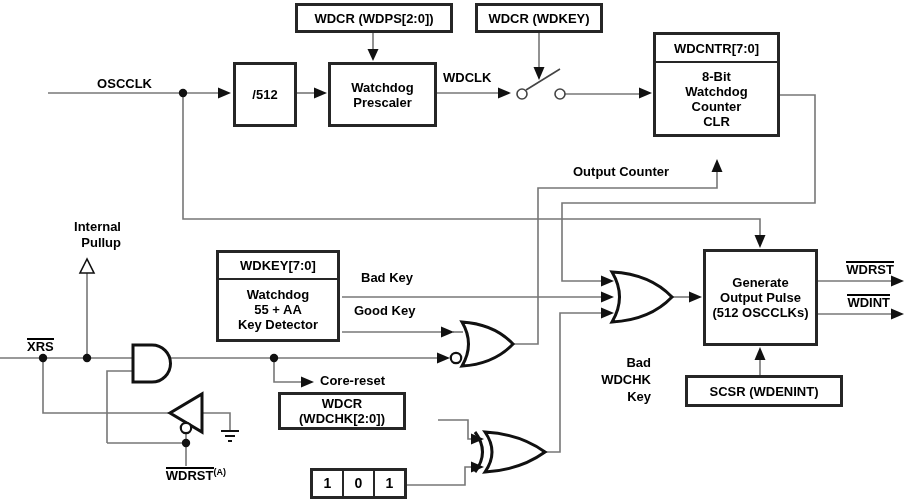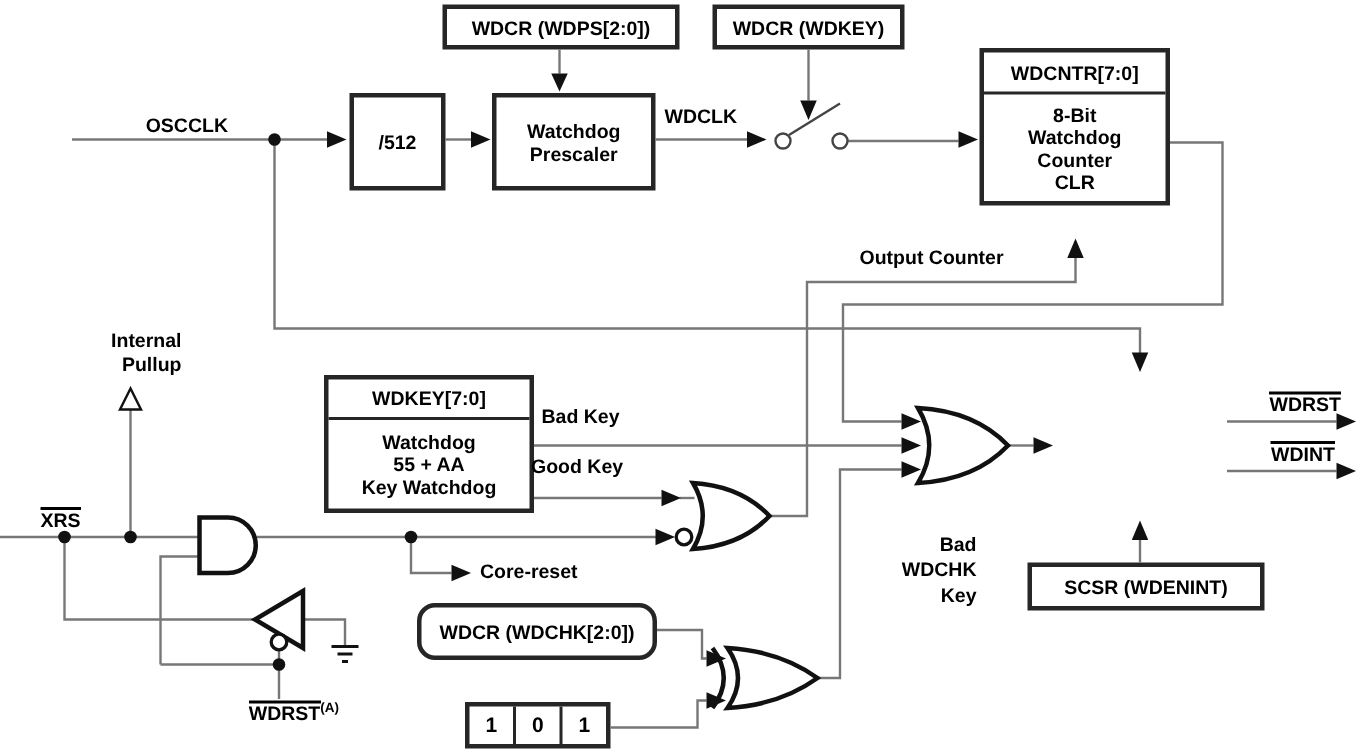--- a/index.html
+++ b/index.html
@@ -146,37 +146,42 @@
       <span>WDCNTR[7:0]</span>
     </div>
     <div class="bod">
       <span>8-Bit</span>
       <span>Watchdog</span>
       <span>Counter</span>
       <span>CLR</span>
     </div>
   </div>
 
-  <div class="box reg-box" style="left:216px;top:250px;width:140px;height:92px;">
+  <div class="box reg-box" style="left:216px;top:250px;width:124px;height:92px;">
     <div class="hdr" style="height:27px;">
       <span>WDKEY[7:0]</span>
     </div>
     <div class="bod">
       <span>Watchdog</span>
       <span>55 + AA</span>
-      <span>Key Watchdog</span>
-    </div>
-  </div>
-
+      <span>Key Detector</span>
+    </div>
+  </div>
+
+  <div class="box" style="left:703px;top:249px;width:115px;height:97px;flex-direction:column;">
+    <span>Generate</span>
+    <span>Output Pulse</span>
+    <span>(512 OSCCLKs)</span>
+  </div>
 
   <div class="box" style="left:685px;top:375px;width:158px;height:32px;">
     <span>SCSR (WDENINT)</span>
   </div>
 
-  <div class="box" style="left:278px;top:402px;width:160px;height:38px;border-radius:12px;">
+  <div class="box" style="left:278px;top:392px;width:128px;height:38px;">
     <span>WDCR (WDCHK[2:0])</span>
   </div>
 
   <div class="box" style="left:310px;top:468px;width:97px;height:31px;padding:0;">
     <div class="cells">
       <div class="cell">1</div>
       <div class="cell">0</div>
       <div class="cell">1</div>
     </div>
   </div>

